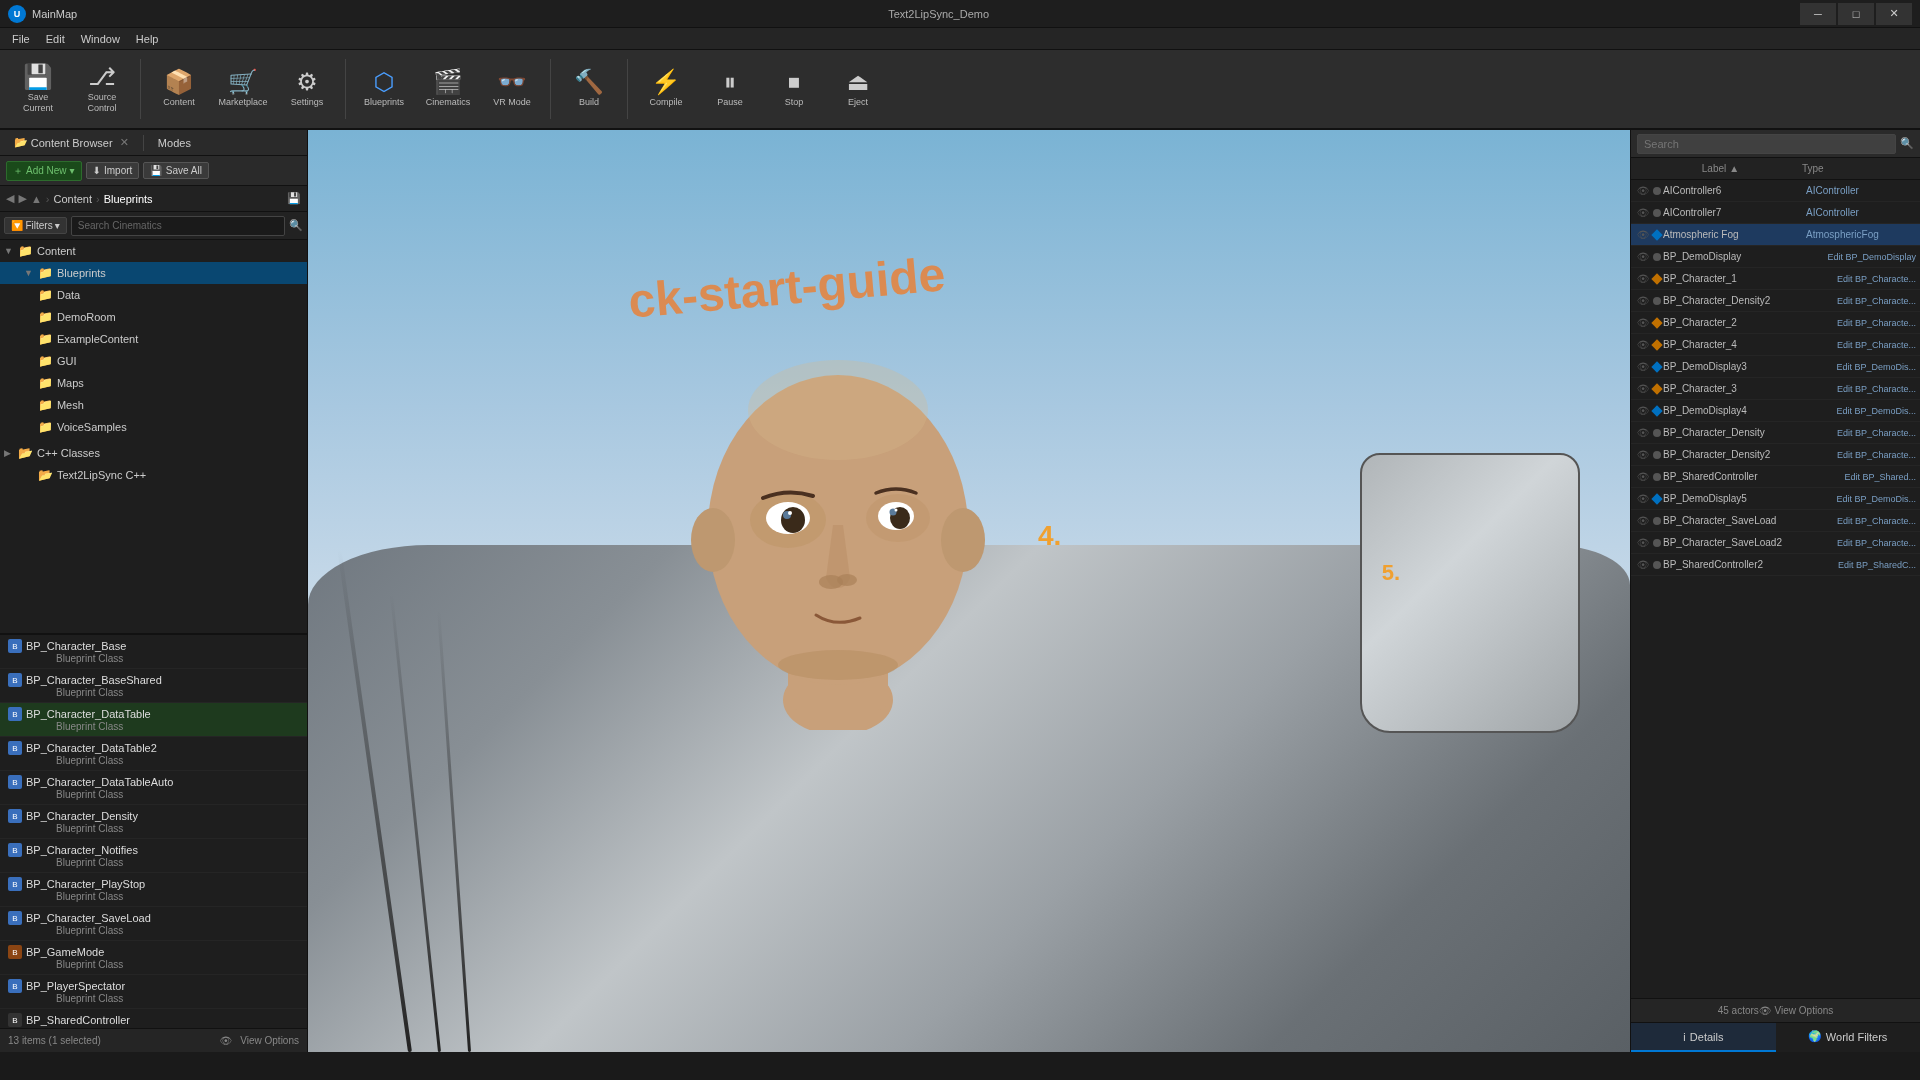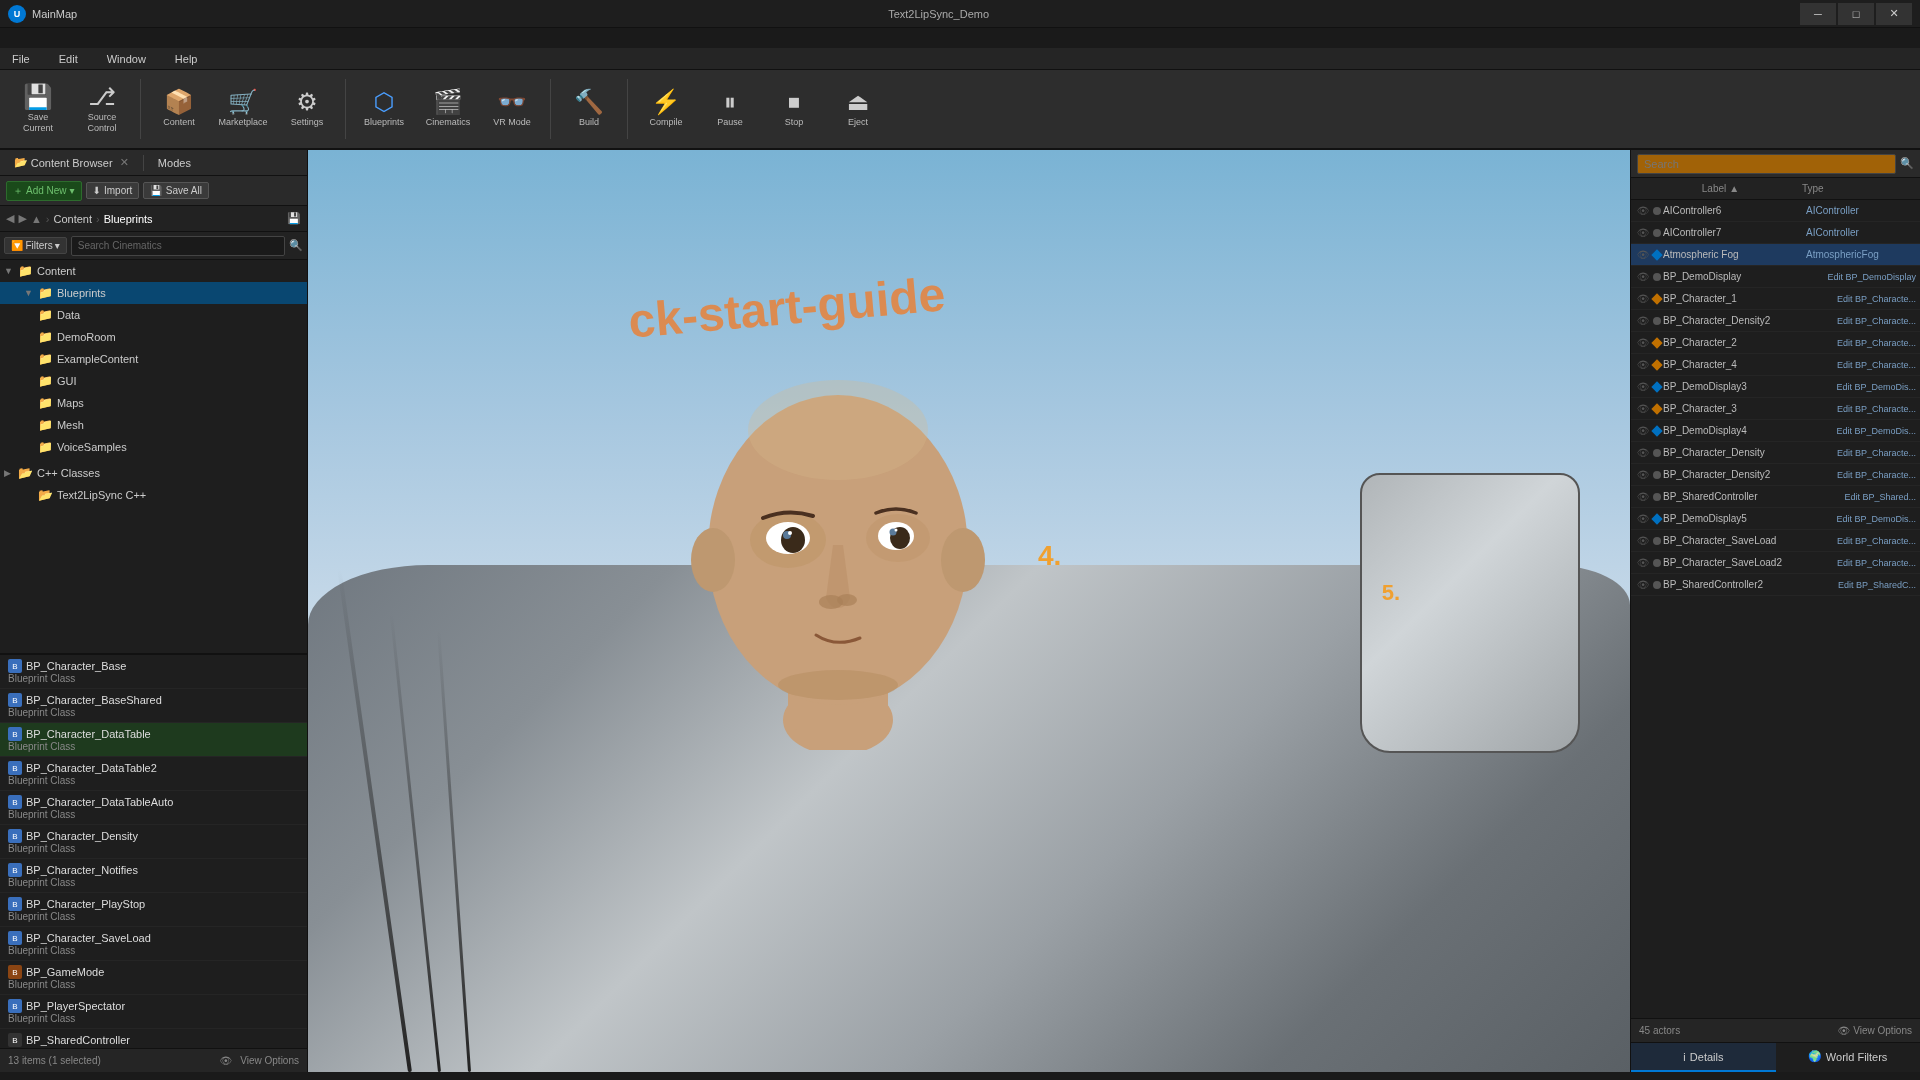--- a/index.html
+++ b/index.html
@@ -22,22 +22,21 @@
     #titlebar .title-btn { width: 36px; height: 22px; background: #333; border: none; color: #ccc; cursor: pointer; font-size: 11px; display: flex; align-items: center; justify-content: center; }
 
     
     #menubar {
       height: 22px;
       background: #252525;
       display: flex;
       align-items: center;
       border-bottom: 1px solid #111;
       padding: 0 4px;
-      gap: 13px;
-      margin-top: 20px;
+      gap: 0;
     }
     .menu-item {
       padding: 2px 8px;
       cursor: pointer;
       font-size: 11px;
       color: #ccc;
       border-radius: 2px;
     }
 
     
@@ -149,21 +148,21 @@
     .bp-list { flex: 1; overflow-y: auto; background: #1e1e1e; }
     .bp-item {
       display: flex; flex-direction: column;
       padding: 3px 8px;
       cursor: pointer;
       border-bottom: 1px solid #252525;
       min-height: 34px; justify-content: center;
     }
     .bp-item.selected { background: #1e3a1e; }
     .bp-name { font-size: 11px; color: #ddd; display: flex; align-items: center; gap: 4px; }
-    .bp-type { font-size: 10px; color: #888; }
+    .bp-type { font-size: 10px; color: #888; margin-left: 48px; }
     .bp-icon-square { width: 14px; height: 14px; background: #3a6fbc; border-radius: 2px; display: inline-flex; align-items: center; justify-content: center; font-size: 8px; color: white; flex-shrink: 0; }
     .bp-icon-square.orange { background: #8b4513; }
     .bp-icon-square.dark { background: #333; }
 
     .panel-footer {
       height: 24px;
       background: #252525;
       display: flex; align-items: center;
       padding: 0 8px;
       border-top: 1px solid #111;
@@ -248,21 +247,21 @@
     .outliner-search {
       height: 28px;
       background: #2a2a2a;
       display: flex;
       align-items: center;
       padding: 0 6px;
       border-bottom: 1px solid #111;
     }
     .outliner-search input {
       flex: 1;
-      background: #a16207;
+      background: #404040;
       border: 1px solid #444;
       border-radius: 2px;
       padding: 2px 6px;
       color: #ccc;
       font-size: 11px;
       height: 20px;
     }
 
     .outliner-col-header {
       height: 22px;
@@ -288,21 +287,21 @@
     }
     .ol-item.highlighted { background: #1e3a5f; }
     .ol-eye { width: 16px; color: #555; font-size: 10px; text-align: center; }
     .ol-name { flex: 1; font-size: 10px; color: #bbb; overflow: hidden; white-space: nowrap; text-overflow: ellipsis; }
     .ol-type { width: 110px; font-size: 10px; color: #7a9fc4; overflow: hidden; white-space: nowrap; text-overflow: ellipsis; }
     .ol-edit { font-size: 9px; color: #7a9fc4; white-space: nowrap; overflow: hidden; text-overflow: ellipsis; }
 
     .outliner-footer {
       height: 24px;
       background: #252525;
-      display: flex; align-items: center; justify-content: space-between;
+      display: flex; align-items: center; justify-content: center;
       padding: 0 8px;
       border-top: 1px solid #111;
       font-size: 10px;
       color: #888;
     }
 
     
     .details-world-row {
       height: 30px;
       background: #252525;

